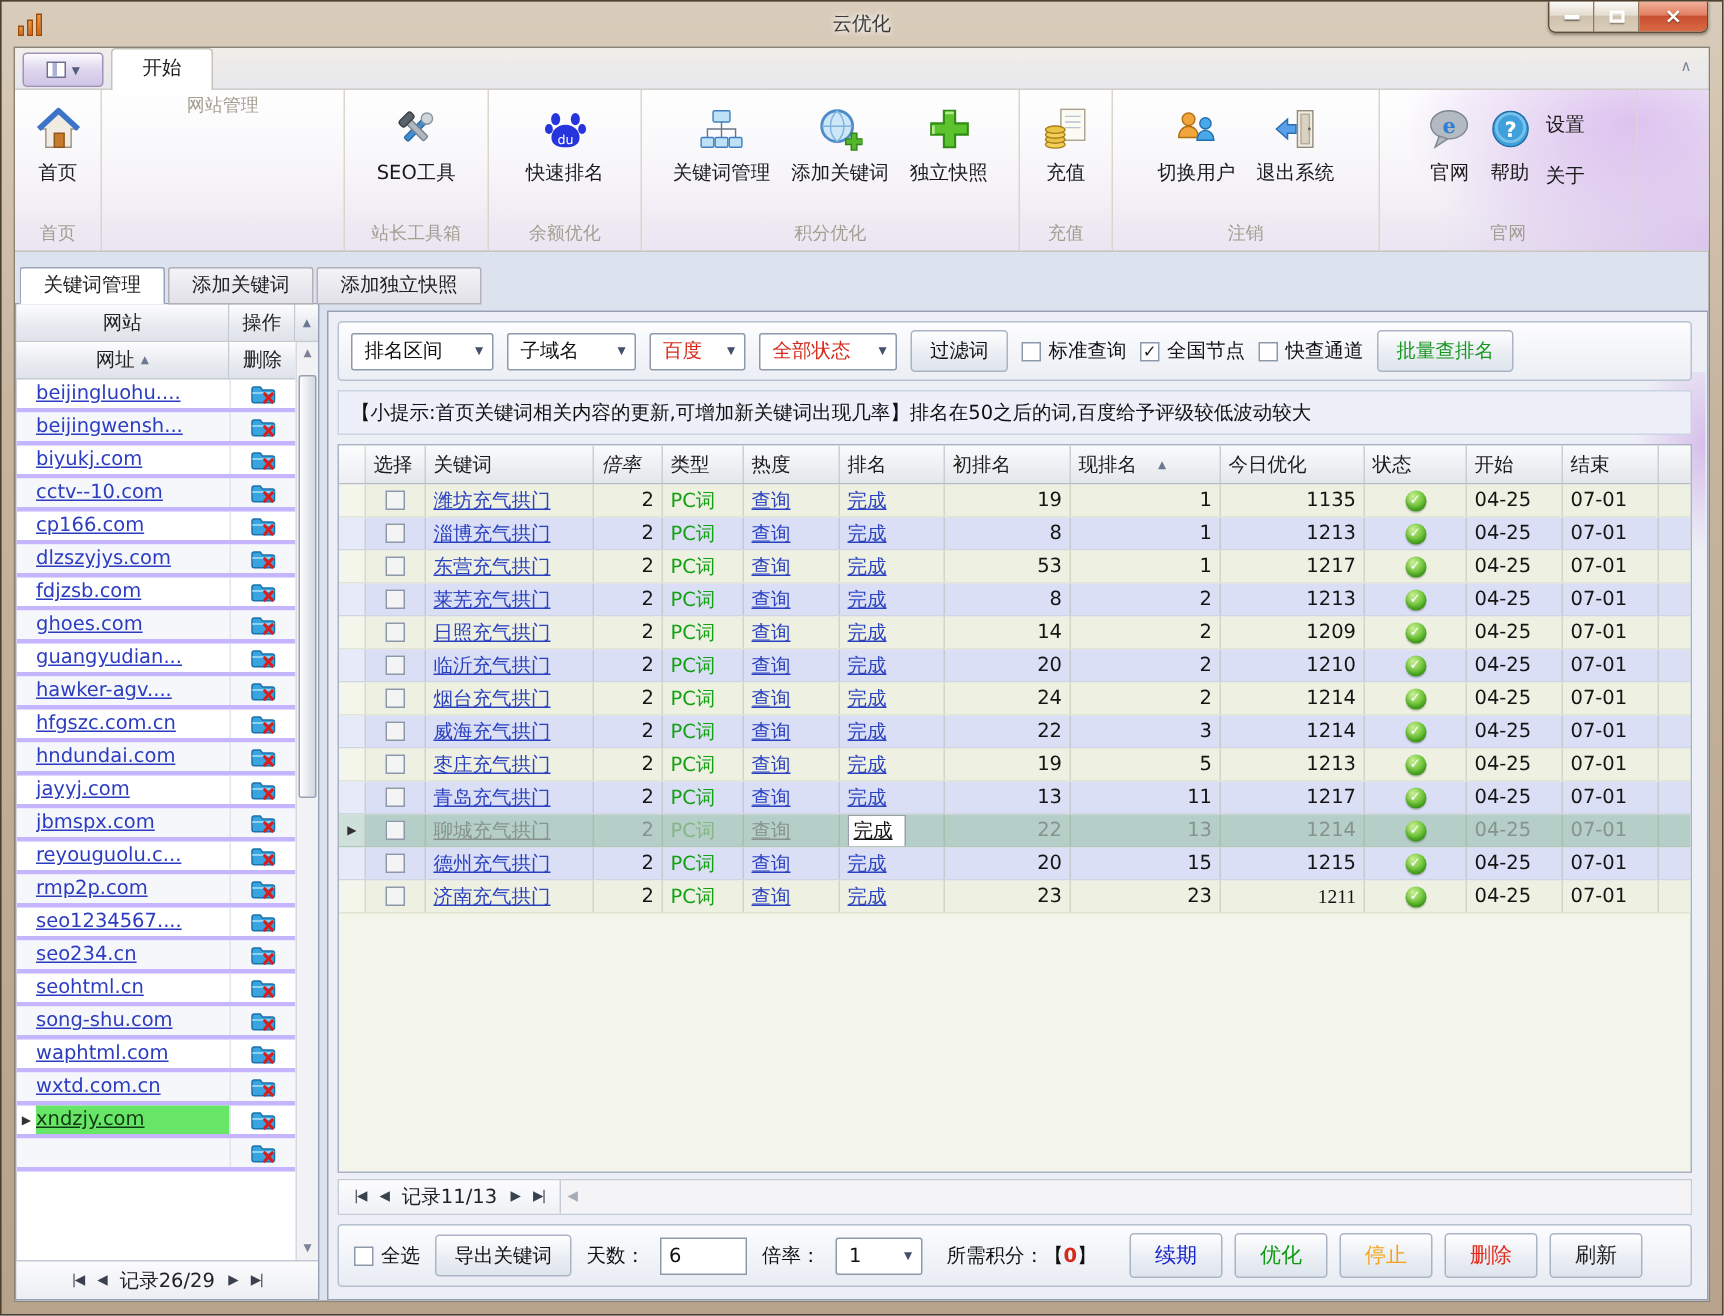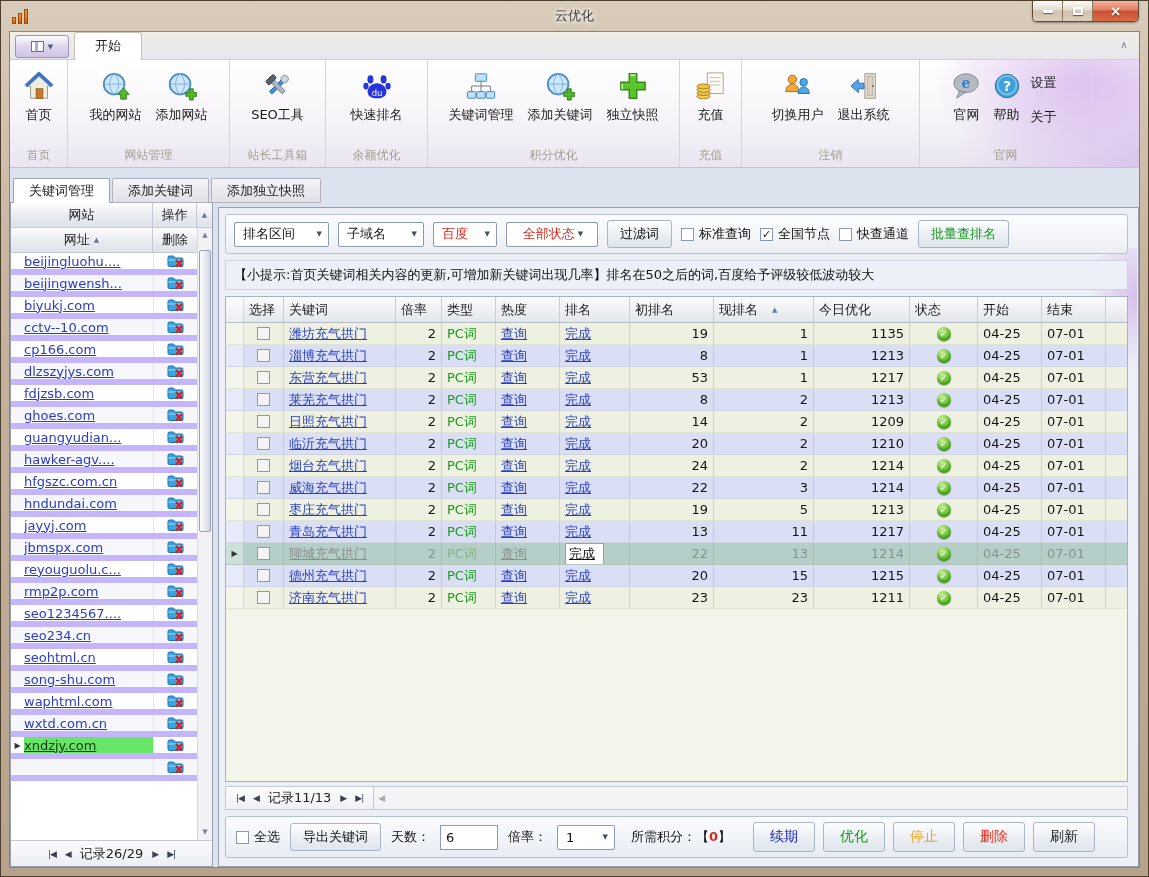--- a/index.html
+++ b/index.html
@@ -76,21 +76,21 @@
   .sb-head{position:absolute;top:0;left:0;right:0;height:50px;}
   .sb-hrow{display:flex;height:25px;}
   .sb-hcell{background:linear-gradient(180deg,#fdfdfe,#e7eaef 60%,#dfe3ea);
     border-right:1px solid #c3c9d3;border-bottom:1px solid #c3c9d3;
     font-size:13px;color:#222;display:flex;align-items:center;justify-content:center;gap:4px;}
   .sb-hcell.c1{flex:1;}
   .sb-hcell.c2{width:44px;}
   .sb-hcell.c3{width:15px;border-right:none;}
   .sort{font-size:7px;color:#6a7891;}
   .sb-list{position:absolute;top:50px;left:0;right:15px;bottom:26px;overflow:hidden;}
-  .sb-row{height:22px;display:flex;align-items:center;border-bottom:6px solid #c4b5fd;}
+  .sb-row{height:22px;display:flex;align-items:center;border-bottom:3px solid #c4b5fd;}
   .sb-row:nth-child(even){background:#f6f7fb;}
   .sb-gut{width:13px;font-size:8px;color:#333;text-align:center;flex:none;}
   .sb-linkcell{flex:1;overflow:hidden;white-space:nowrap;height:100%;display:flex;align-items:center;}
   .sb-link{font-size:13px;color:#2b3cc0;text-decoration:underline;}
   .sb-row.sel .sb-linkcell{background:#67e567;}
   .sb-row.sel .sb-link{color:#123a12;}
   .sb-del{width:44px;flex:none;text-align:center;border-left:1px solid #e3e5ec;height:100%;
     display:flex;align-items:center;justify-content:center;}
   .sb-scroll{position:absolute;top:25px;right:0;bottom:26px;width:15px;background:#f2f2f5;border-left:1px solid #d7d9e0;}
   .sb-sarr{position:absolute;left:0;right:0;height:15px;text-align:center;font-size:7px;color:#7c8396;line-height:15px;}
@@ -211,42 +211,20 @@
                     <path d="M2 16 L16 3 L30 16" fill="none" stroke="#3c74c8" stroke-width="4" stroke-linejoin="round"></path>
                     <rect x="13" y="19" width="7" height="10" fill="#c97b2d" stroke="#8d5517"></rect>
                   </svg>
                 </span>
                 <div class="rb-lb">首页</div>
               </div>
             </div>
             <div class="rb-gl">首页</div>
           </div>
           <div class="rb-group" style="width: 162px;">
-            <div class="rb-btns">
-              <div class="rb-btn">
-                <span class="rb-ic">
-                  <svg width="30" height="30" viewBox="0 0 32 32">
-                    <circle cx="14" cy="14" r="11" fill="#cde7f8" stroke="#4d8cc8" stroke-width="2"></circle>
-                    <path d="M3 14 h22 M14 3 a15 15 0 0 1 0 22 M14 3 a15 15 0 0 0 0 22" fill="none" stroke="#7fb2dd"></path>
-                    <path d="M21 30 v-5 h-3 l6 -7 6 7 h-3 v5 z" fill="#55b82e" stroke="#2f8514"></path>
-                  </svg>
-                </span>
-                <div class="rb-lb">我的网站</div>
-              </div>
-              <div class="rb-btn">
-                <span class="rb-ic">
-                  <svg width="30" height="30" viewBox="0 0 32 32">
-                    <circle cx="14" cy="14" r="11" fill="#cde7f8" stroke="#4d8cc8" stroke-width="2"></circle>
-                    <path d="M3 14 h22 M14 3 a15 15 0 0 1 0 22 M14 3 a15 15 0 0 0 0 22" fill="none" stroke="#7fb2dd"></path>
-                    <path d="M24 19 h4 v4 h4 v4 h-4 v4 h-4 v-4 h-4 v-4 h4 z" fill="#53b62c" stroke="#2f8514"></path>
-                  </svg>
-                </span>
-                <div class="rb-lb">添加网站</div>
-              </div>
-            </div>
             <div class="rb-gl">网站管理</div>
           </div>
           <div class="rb-group" style="width: 96px;">
             <div class="rb-btns">
               <div class="rb-btn">
                 <span class="rb-ic">
                   <svg width="30" height="30" viewBox="0 0 32 32">
                     <g transform="rotate(45 16 16)">
                       <rect x="14.5" y="6" width="4" height="20" rx="1" fill="#3f8fd2" stroke="#2a6aa5"></rect>
                       <circle cx="16.5" cy="5" r="4" fill="#cfd6dd" stroke="#8a939c"></circle>
@@ -762,21 +740,21 @@
             <span class="arr">▼</span>
           </div>
           <div class="dd" style="width: 86px;">
             <span>子域名</span>
             <span class="arr">▼</span>
           </div>
           <div class="dd red" style="width: 64px;">
             <span>百度</span>
             <span class="arr">▼</span>
           </div>
-          <div class="dd red" style="width: 92px; justify-content: center;">
+          <div class="dd red" style="width: 92px;">
             <span>全部状态</span>
             <span class="arr">▼</span>
           </div>
           <button class="btn">过滤词</button>
           <span class="cb-label">
             <span class="cb"></span>
             <span>标准查询</span>
           </span>
           <span class="cb-label">
             <span class="cb">✓</span>
@@ -795,21 +773,21 @@
 
       <div class="grid">
         <div class="g-head" id="grid-head">
             <div class="g-gut"></div>
             <div class="g-hc" style="width: 40px;">
               <span>选择</span>
             </div>
             <div class="g-hc" style="width: 112px;">
               <span>关键词</span>
             </div>
-            <div class="g-hc" style="width: 46px;">
+            <div class="g-hc" style="width: 46px; font-style: italic;">
               <span>倍率</span>
             </div>
             <div class="g-hc" style="width: 54px;">
               <span>类型</span>
             </div>
             <div class="g-hc" style="width: 64px;">
               <span>热度</span>
             </div>
             <div class="g-hc" style="width: 70px;">
               <span>排名</span>
@@ -1335,21 +1313,21 @@
               </div>
               <div class="gc " style="width: 70px;">
                 <span class="link">完成</span>
               </div>
               <div class="gc num" style="width: 84px;">
                 <span>23</span>
               </div>
               <div class="gc num" style="width: 100px;">
                 <span>23</span>
               </div>
-              <div class="gc num" style="width: 96px;">
+              <div class="gc num" style="width: 96px; font-family: Liberation Serif, serif;">
                 <span>1211</span>
               </div>
               <div class="gc ctr" style="width: 68px;">
                 <span class="ok">✓</span>
               </div>
               <div class="gc " style="width: 64px;">
                 <span>04-25</span>
               </div>
               <div class="gc " style="width: 64px;">
                 <span>07-01</span>

